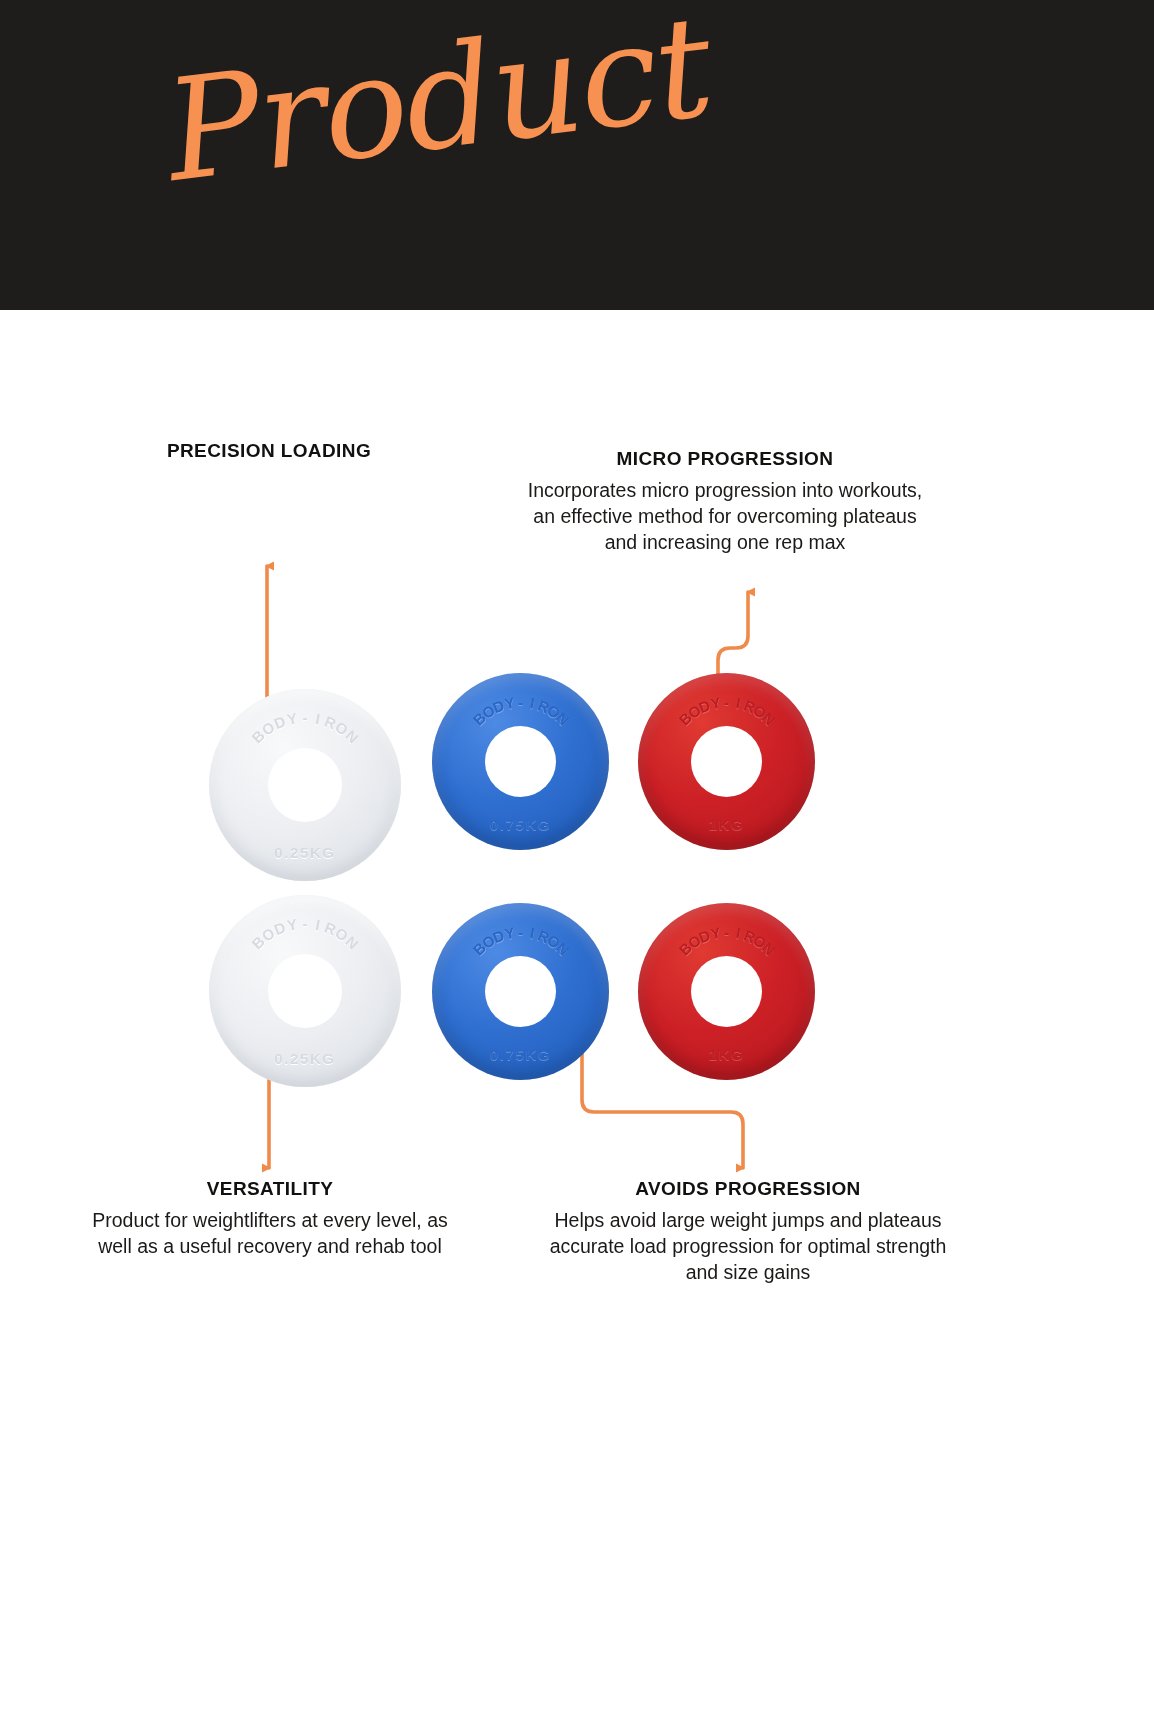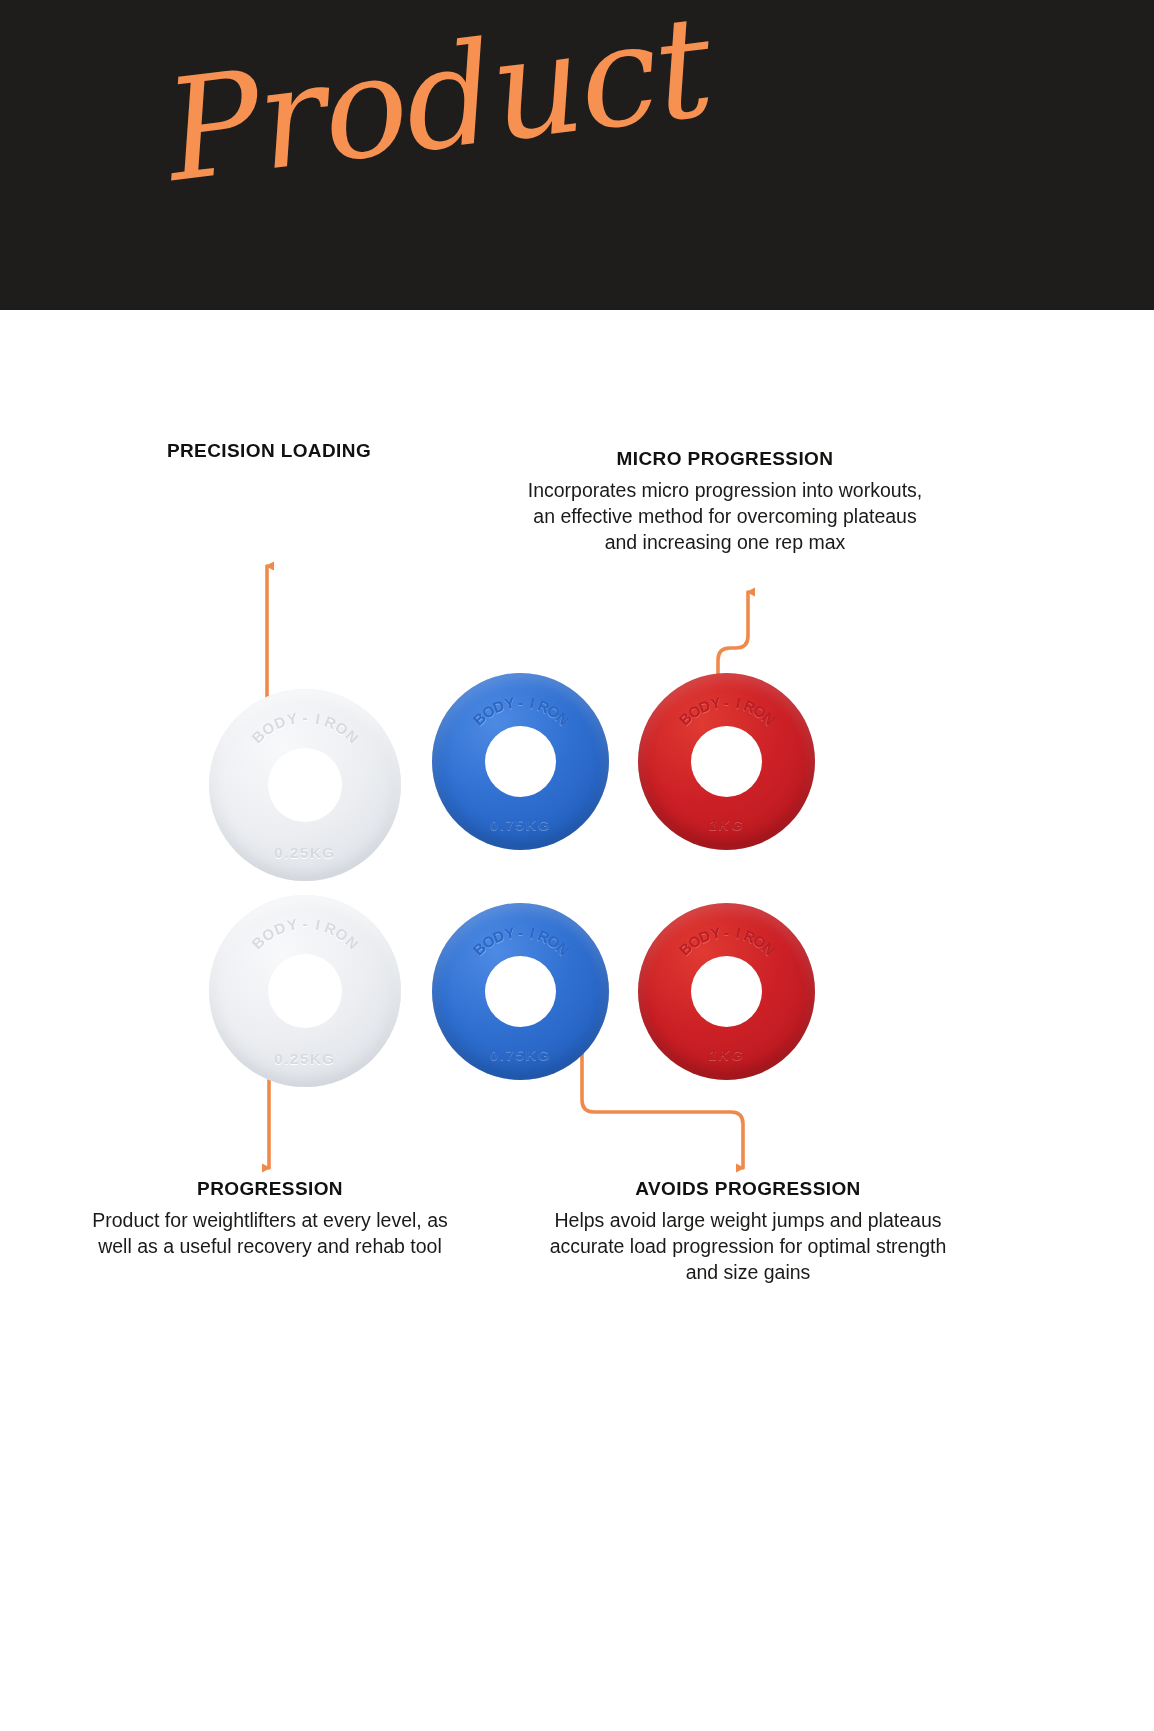--- a/index.html
+++ b/index.html
@@ -106,21 +106,21 @@
     background:radial-gradient(circle at 36% 28%, #4d8ae4 0%, #2f6fd0 46%, #2663c2 76%, #1f55ab 100%);
     box-shadow:inset 0 -8px 16px rgba(14,52,110,.38), inset 0 6px 14px rgba(255,255,255,.22);
   }
   .plate-blue .weight{ color:#2a66c4; text-shadow:0 1px 0 rgba(255,255,255,.28); }
 
   
   .plate-red .ring{
     background:radial-gradient(circle at 36% 28%, #e03a32 0%, #cc2026 46%, #bf1b22 76%, #a5151c 100%);
     box-shadow:inset 0 -8px 16px rgba(96,8,12,.40), inset 0 6px 14px rgba(255,255,255,.18);
   }
-  .plate-red .weight{ color:#bb1d23; text-shadow:0 1px 0 rgba(255,255,255,.22);font-style:italic; }
+  .plate-red .weight{ color:#bb1d23; text-shadow:0 1px 0 rgba(255,255,255,.22); }
 
   
   .arc{
     position:absolute;left:50%;top:50%;
     width:0;height:0;
   }
   .arc span{
     position:absolute;
     left:0;top:0;
     font-weight:bold;
@@ -289,21 +289,21 @@
   <div class="block" id="block-precision">
     <p class="b-title">PRECISION LOADING</p>
   </div>
 
   <div class="block" id="block-micro">
     <p class="b-title">MICRO PROGRESSION</p>
     <p class="b-body">Incorporates micro progression into workouts, an effective method for overcoming plateaus and increasing one rep max</p>
   </div>
 
   <div class="block" id="block-versatility">
-    <p class="b-title">PROGRESSION</p>
+    <p class="b-title">VERSATILITY</p>
     <p class="b-body">Product for weightlifters at every level, as well as a useful recovery and rehab tool</p>
   </div>
 
   <div class="block" id="block-avoids">
     <p class="b-title">AVOIDS PROGRESSION</p>
     <p class="b-body">Helps avoid large weight jumps and plateaus accurate load progression for optimal strength and size gains</p>
   </div>
 
 </div>
 

